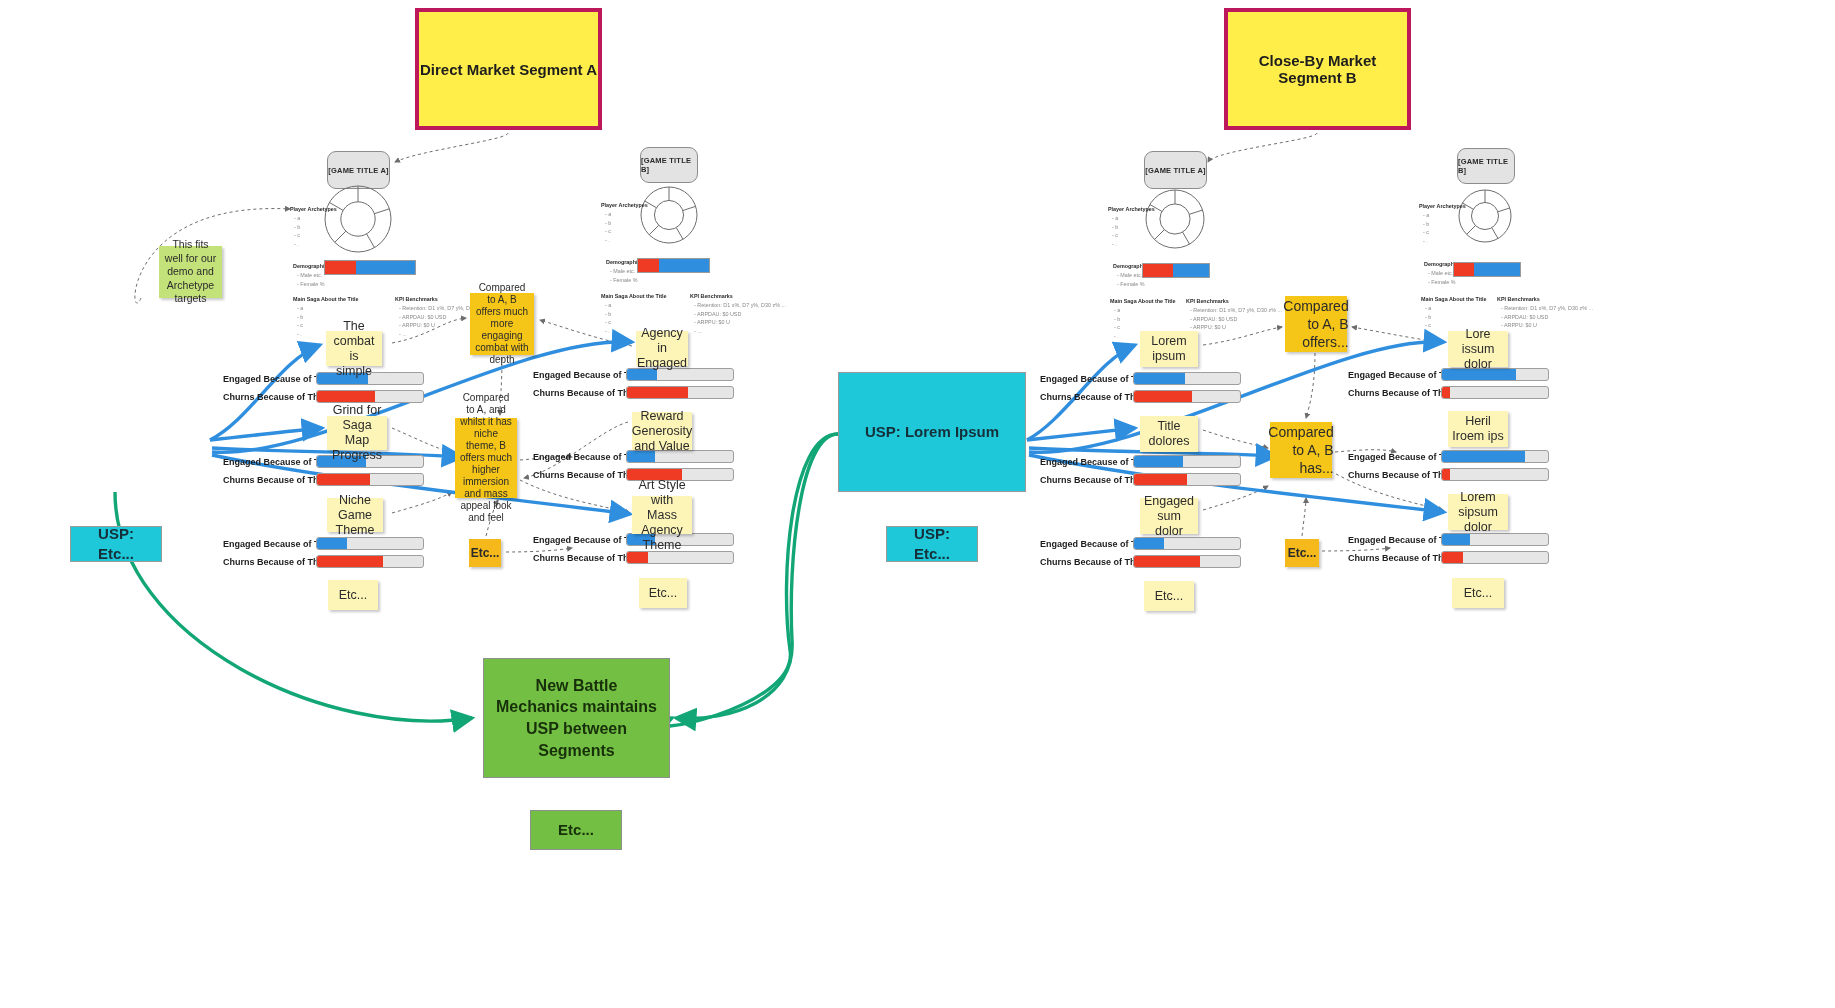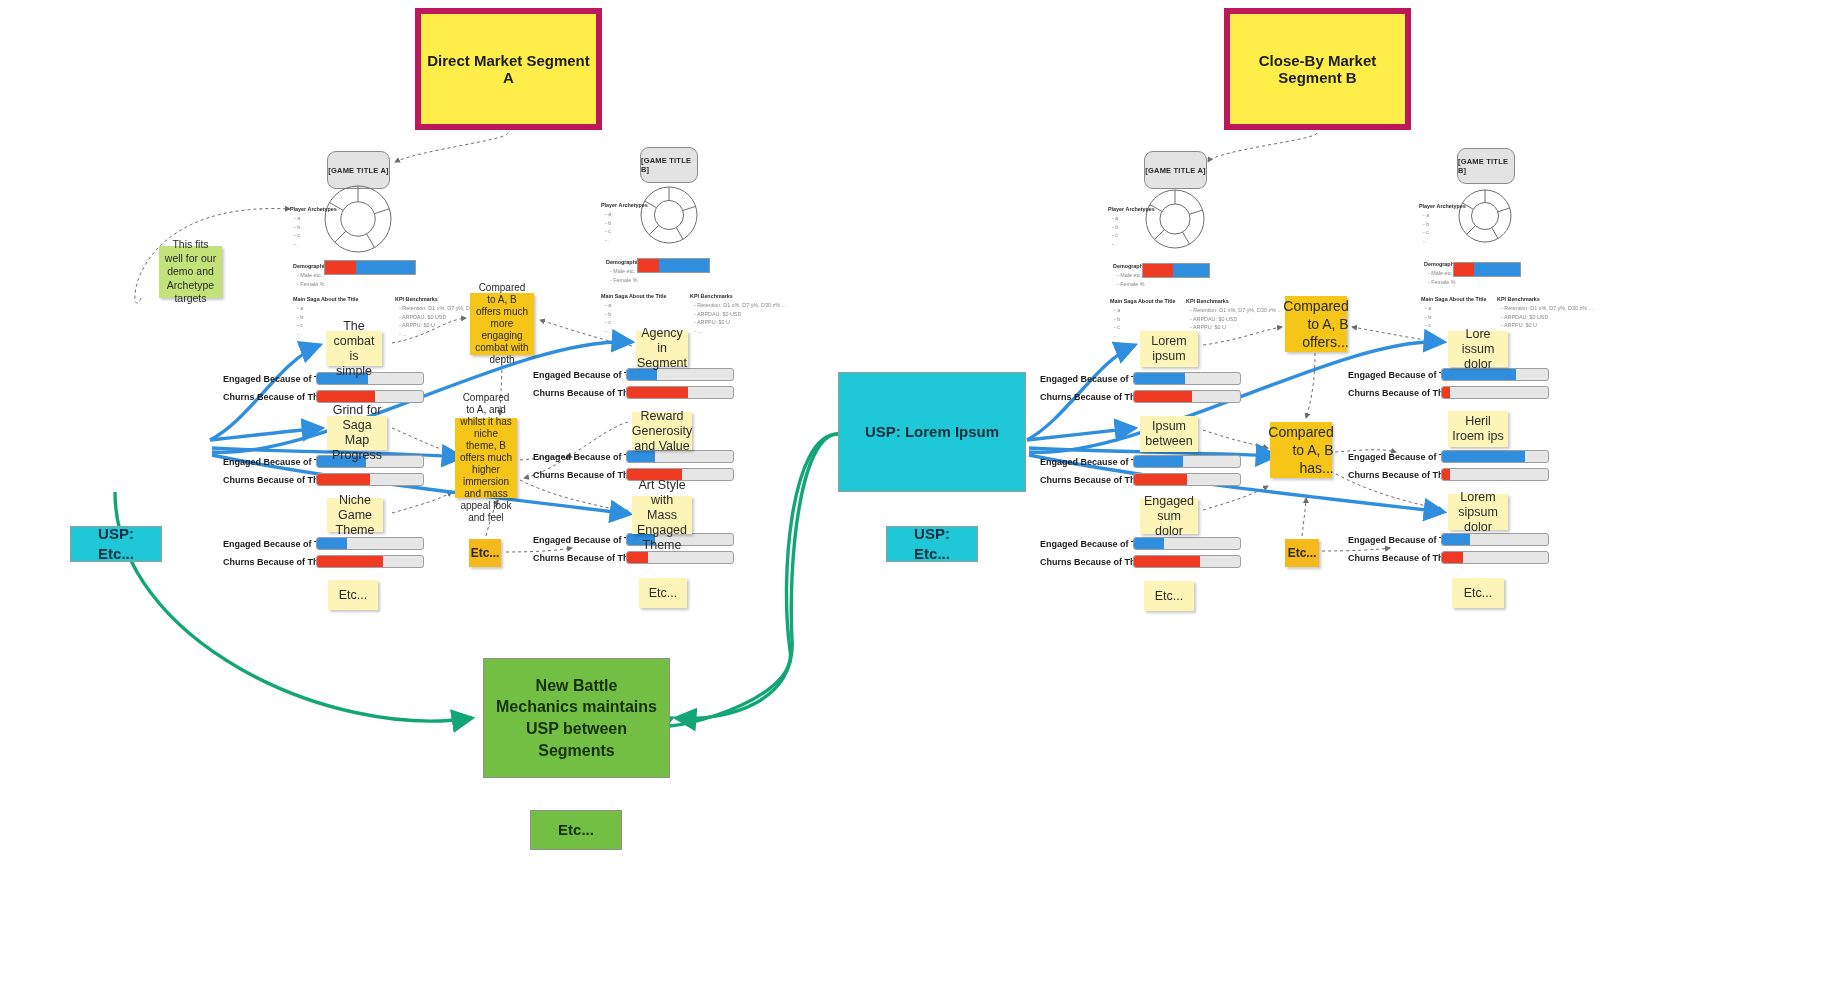--- a/index.html
+++ b/index.html
@@ -3,21 +3,21 @@
 <meta charset="utf-8">
 <style>
   html,body{margin:0;padding:0;background:#ffffff;}
   body{width:1835px;height:1008px;position:relative;overflow:hidden;
        font-family:"Liberation Sans","DejaVu Sans",sans-serif;}
   #canvas{position:absolute;left:0;top:0;width:1835px;height:1008px;}
   .abs{position:absolute;box-sizing:border-box;}
 
   
   .segment-banner{
-    background:#ffee4a;border:6px solid #be185d;
+    background:#ffee4a;border:4px solid #be185d;
     display:flex;align-items:center;justify-content:center;
     font-weight:bold;font-size:15px;color:#1d1d1d;text-align:center;
   }
 
   
   .usp-box{
     background:#1ec8d8;border:1px solid #9a9a9a;
     display:flex;align-items:center;justify-content:center;
     text-align:center;font-weight:bold;color:#15303a;
     padding:6px 10px;line-height:1.32;
@@ -540,45 +540,45 @@
       <div class="abs note note-yellow" style="left: 327px; top: 416px; width: 60px; height: 34px;">
         <span>Grind for Saga Map Progress</span>
       </div>
       <div class="abs note note-yellow" style="left: 327px; top: 498px; width: 56px; height: 34px;">
         <span>Niche Game Theme</span>
       </div>
       <div class="abs note note-yellow" style="left: 328px; top: 580px; width: 50px; height: 30px;">
         <span>Etc...</span>
       </div>
       <div class="abs note note-yellow" style="left: 636px; top: 331px; width: 52px; height: 35px;">
-        <span>Agency in Segment</span>
+        <span>Agency in Engaged</span>
       </div>
       <div class="abs note note-yellow" style="left: 632px; top: 412px; width: 60px; height: 38px;">
         <span>Reward Generosity and Value</span>
       </div>
       <div class="abs note note-yellow" style="left: 632px; top: 496px; width: 60px; height: 38px;">
-        <span>Art Style with Mass Engaged Theme</span>
+        <span>Art Style with Mass Agency Theme</span>
       </div>
       <div class="abs note note-yellow" style="left: 639px; top: 578px; width: 48px; height: 30px;">
         <span>Etc...</span>
       </div>
       <div class="abs note note-orange" style="left: 470px; top: 293px; width: 64px; height: 62px;">
         <span>Compared to A, B offers much more engaging combat with depth</span>
       </div>
       <div class="abs note note-orange" style="left: 455px; top: 418px; width: 62px; height: 80px;">
         <span>Compared to A, and whilst it has niche theme, B offers much higher immersion and mass appeal look and feel</span>
       </div>
       <div class="abs note note-etc-orange" style="left: 469px; top: 539px; width: 32px; height: 28px;">
         <span>Etc...</span>
       </div>
       <div class="abs note note-yellow" style="left: 1140px; top: 331px; width: 58px; height: 36px;">
         <span>Lorem ipsum</span>
       </div>
       <div class="abs note note-yellow" style="left: 1140px; top: 416px; width: 58px; height: 36px;">
-        <span>Ipsum between</span>
+        <span>Title dolores</span>
       </div>
       <div class="abs note note-yellow" style="left: 1140px; top: 498px; width: 58px; height: 36px;">
         <span>Engaged sum dolor</span>
       </div>
       <div class="abs note note-yellow" style="left: 1144px; top: 581px; width: 50px; height: 30px;">
         <span>Etc...</span>
       </div>
       <div class="abs note note-yellow" style="left: 1448px; top: 331px; width: 60px; height: 36px;">
         <span>Lore issum dolor</span>
       </div>

